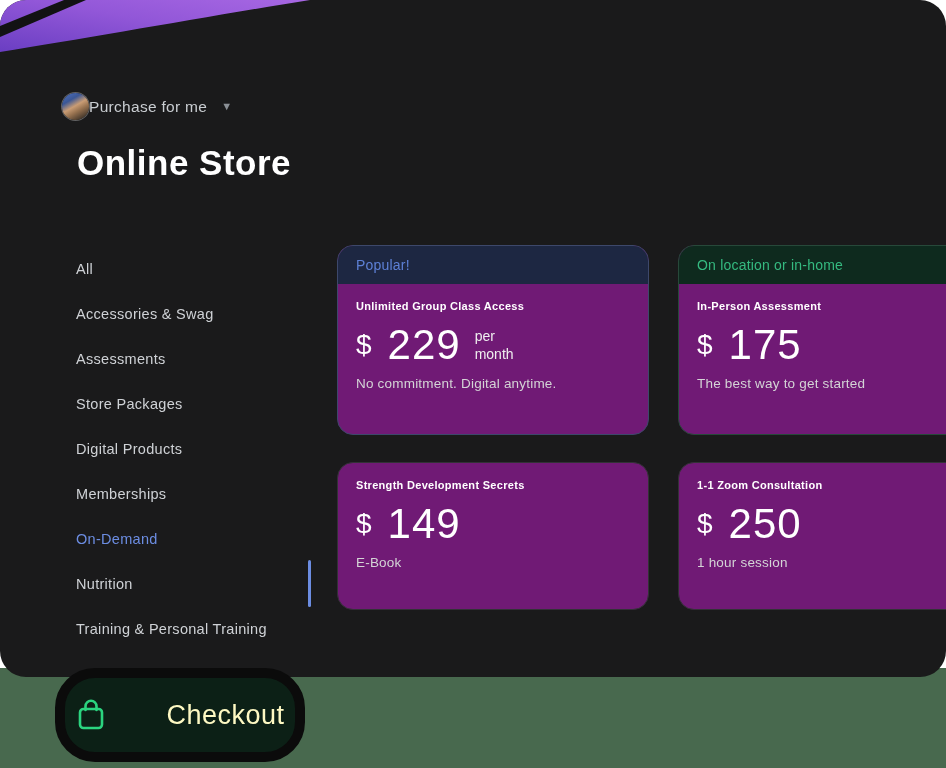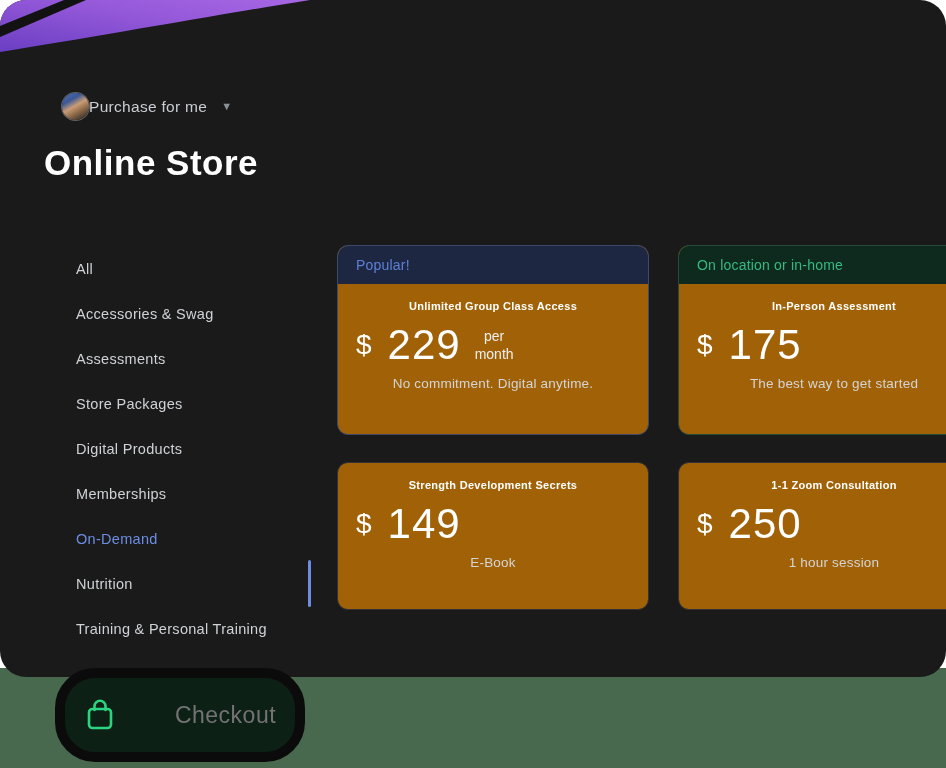--- a/index.html
+++ b/index.html
@@ -15,53 +15,53 @@
 
   .decor { position:absolute; top:0; left:0; pointer-events:none; }
 
   .header-row { position:absolute; top:93px; left:62px; display:flex; align-items:center; }
   .avatar { width:27px; height:27px; border-radius:50%;
             background:linear-gradient(150deg,#4d6fbe 4%,#3b5796 28%,#c99c74 48%,#96714f 64%,#23201d 96%);
             box-shadow:0 0 0 1px rgba(230,230,230,.35); }
   .purchase-label { margin-left:0; color:#c9cdd1; font-size:15.5px; letter-spacing:.3px; }
   .chevron { margin-left:14px; color:#8b9096; font-size:11px; line-height:1; }
 
-  .page-title { position:absolute; top:143px; left:44px; color:#ffffff; font-size:35px;
+  .page-title { position:absolute; top:143px; left:77px; color:#ffffff; font-size:35px;
                 font-weight:600; letter-spacing:.5px; }
 
   .sidebar { position:absolute; top:246px; left:76px; width:235px; }
   .side-item { height:45px; display:flex; align-items:center; color:#cfd2d6; font-size:14.5px;
                letter-spacing:.3px; cursor:pointer; white-space:nowrap; }
   .side-item.active { color:#6c8de2; }
   .side-indicator { position:absolute; top:560px; left:308px; width:3px; height:47px;
                     background:#6c8de2; border-radius:2px; }
 
   .cards { position:absolute; top:245px; left:337px; display:grid;
            grid-template-columns:312px 312px; column-gap:29px; row-gap:27px; }
-  .card { background:#a16207; border-radius:11px; overflow:hidden; cursor:pointer;text-align:center; }
+  .card { background:#701a75; border-radius:16px; overflow:hidden; cursor:pointer; }
   .card.h190 { height:190px; } .card.h148 { height:148px; }
   .card.blue  { border:1px solid #3d486b; }
   .card.green { border:1px solid #27493a; }
   .card.plain { border:1px solid #323236; }
   .badge { height:38px; display:flex; align-items:center; padding:0 18px; font-size:14px; letter-spacing:.2px; }
   .badge.blue  { background:#1d2742; color:#5d80d6; }
   .badge.green { background:#0e2a1e; color:#35ba80; }
   .card-body { padding:16px 18px 0; }
   .card.h148 .card-body { }
   .card-title { color:#ffffff; font-size:11px; font-weight:600; letter-spacing:.3px; }
   .price-row { display:flex; align-items:center; margin-top:9px; color:#ffffff; }
   .currency { font-size:28px; font-weight:500; }
   .price { font-size:42px; font-weight:500; margin-left:16px; letter-spacing:1px; }
   .suffix { margin-left:14px; font-size:14px; color:#efefef; line-height:1.3; }
   .subtitle { margin-top:7px; color:#d4d4d6; font-size:13.5px; letter-spacing:.2px; }
 
   .checkout-btn { position:absolute; left:55px; top:668px; z-index:2; width:250px; height:94px;
                   background:#0c2016; border:10px solid #0b0b0b; border-radius:40px;
                   display:flex; align-items:center; justify-content:center; gap:15px; cursor:pointer; }
-  .checkout-label { color:#737373; font-size:23px; font-weight:500; letter-spacing:.5px;margin-left:44px; }
+  .checkout-label { color:#fef9c3; font-size:27px; font-weight:500; letter-spacing:.5px;margin-left:44px; }
 </style>
 </head>
 <body>
 
 <div class="stage">
 
   <div class="green-strip"></div>
 
   <div class="panel">
 

